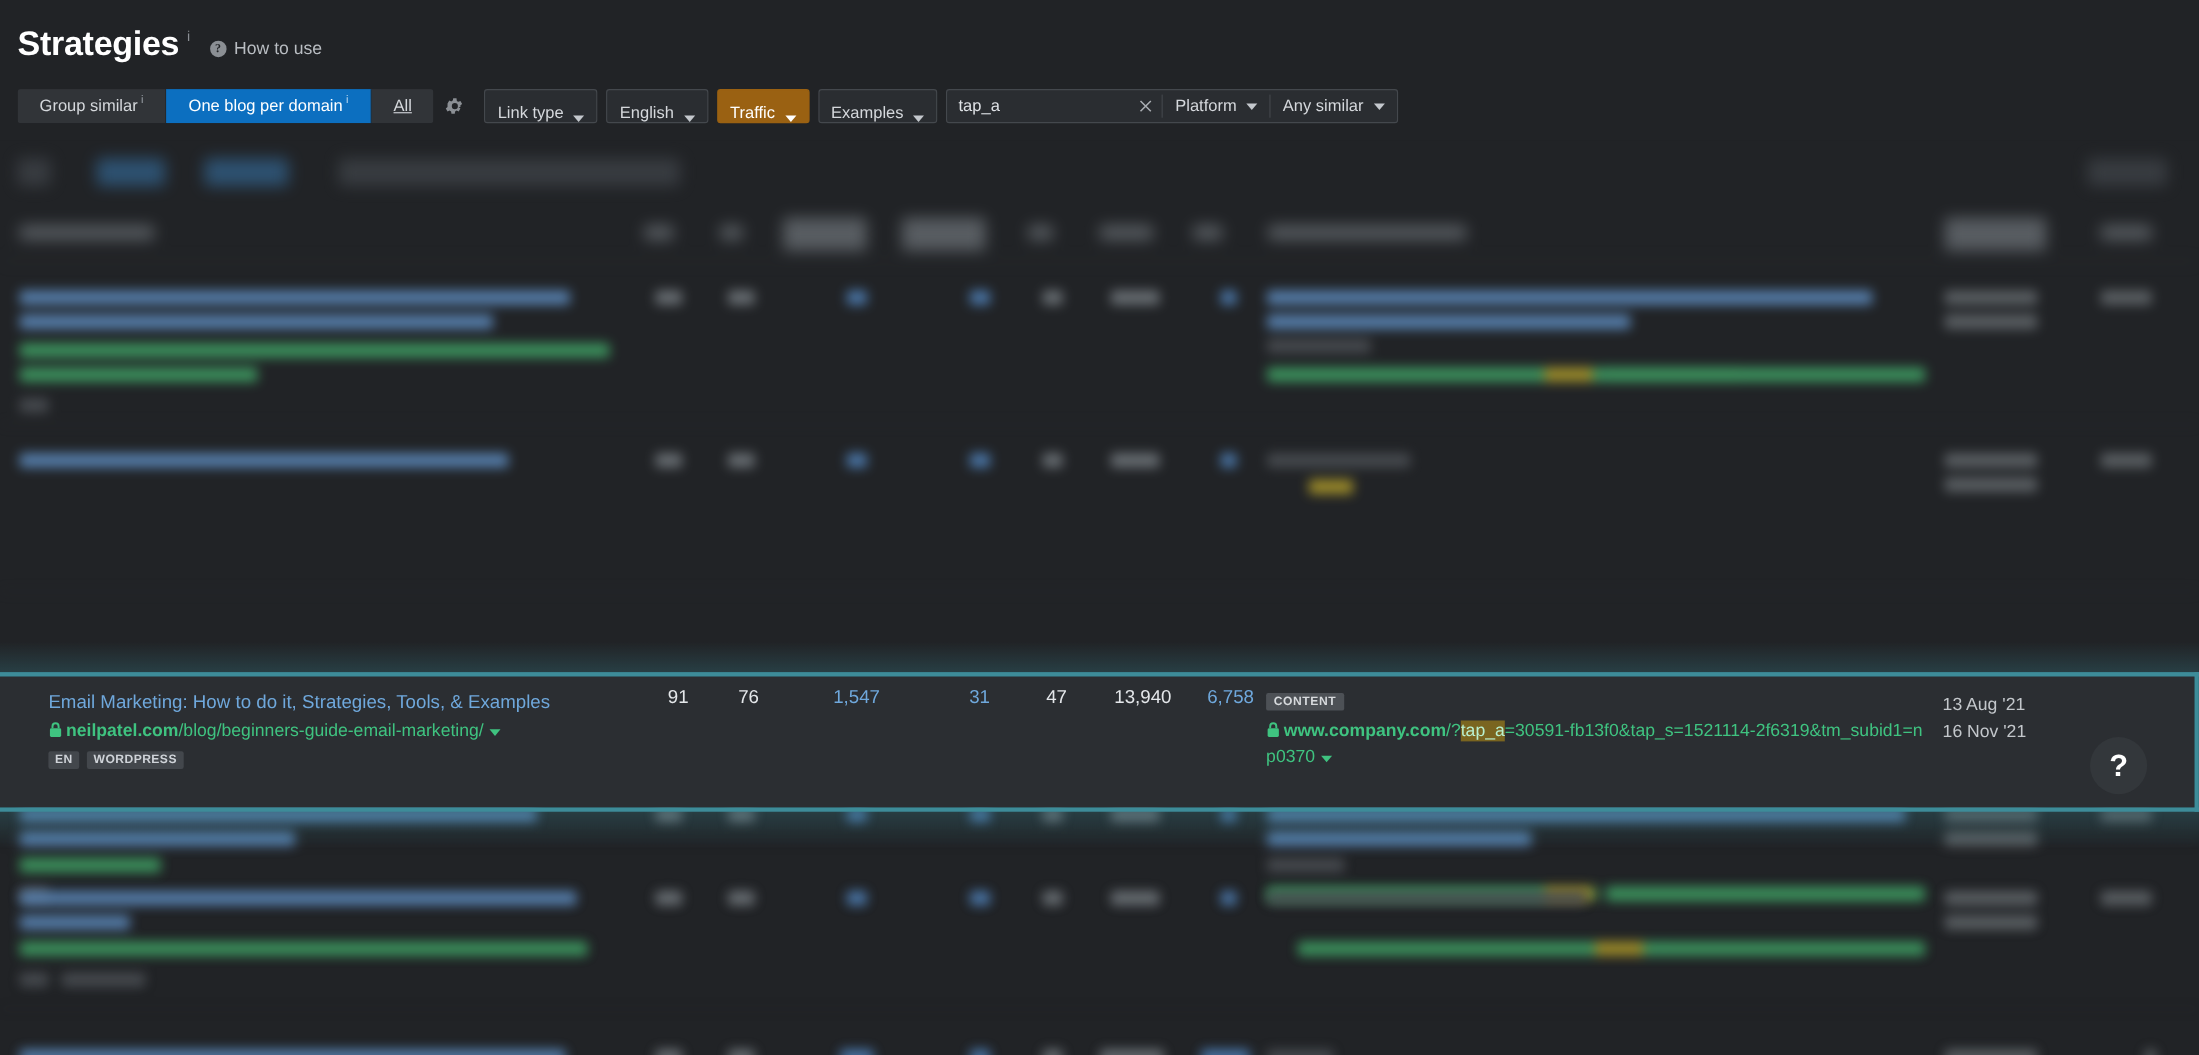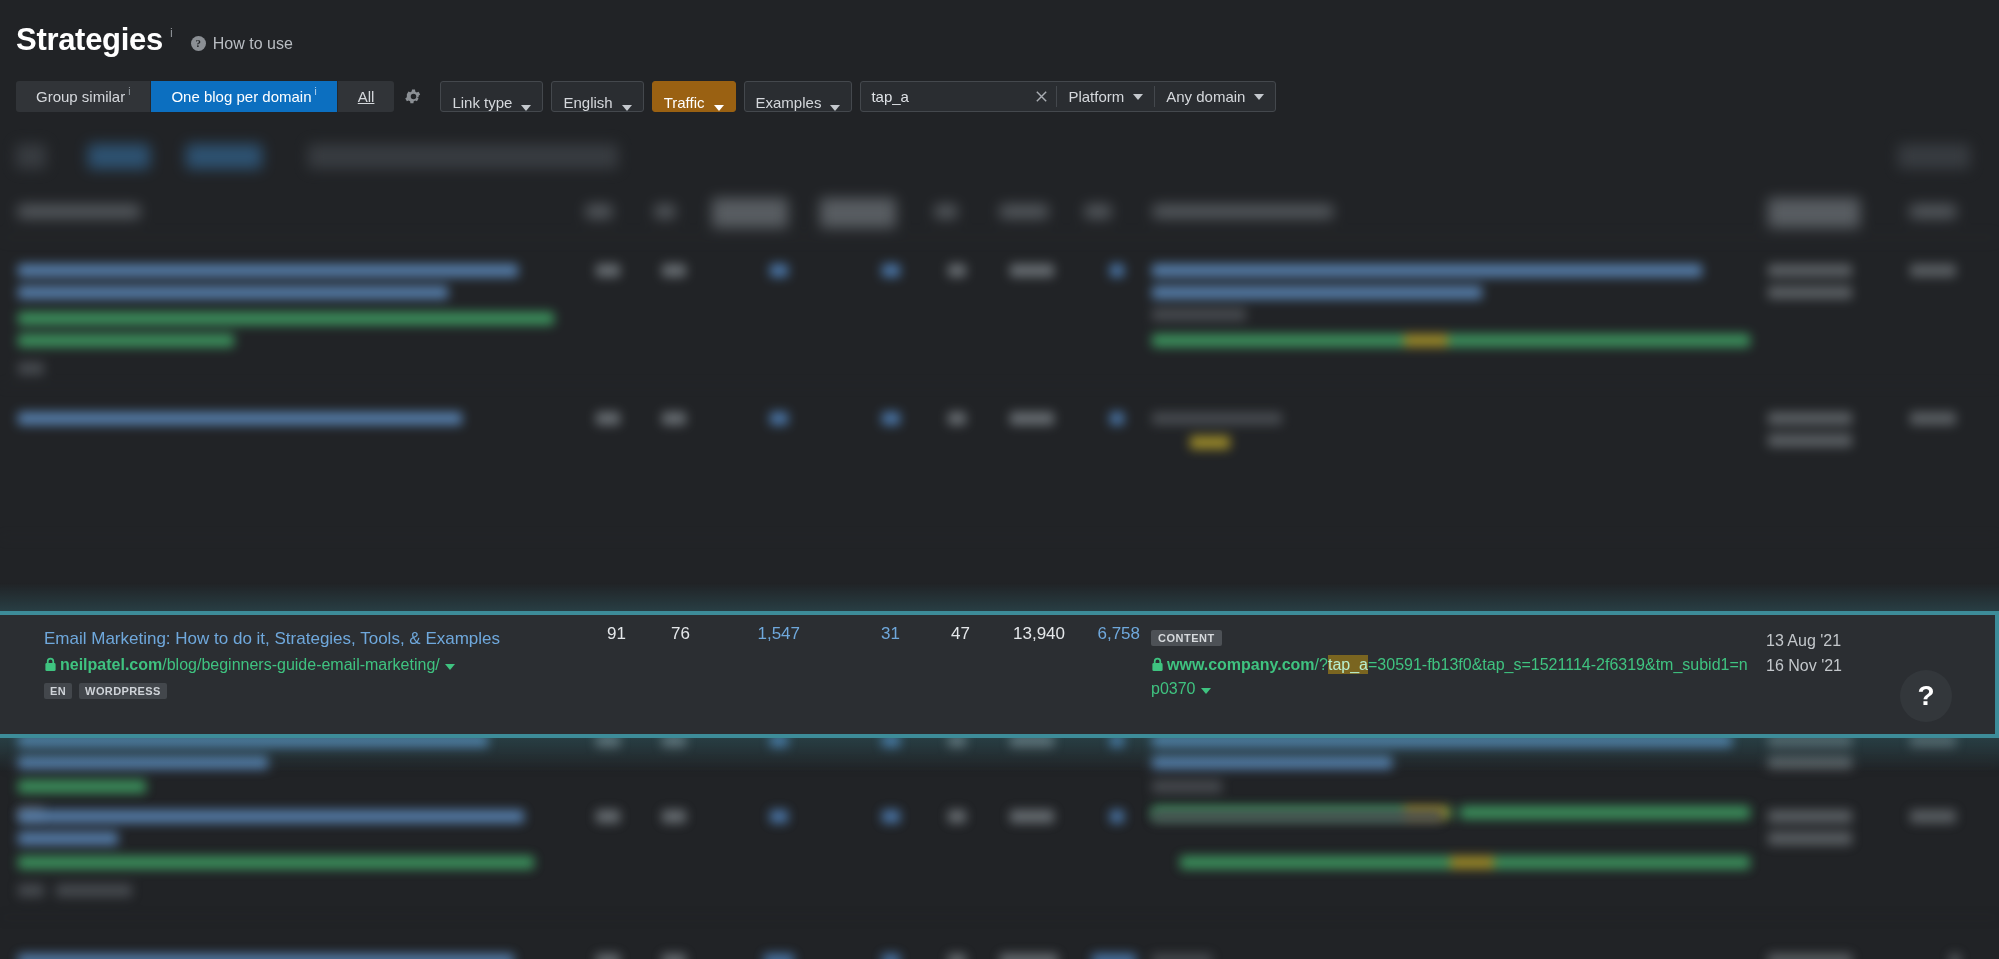--- a/index.html
+++ b/index.html
@@ -214,21 +214,21 @@
             <path stroke="#a9adb2" stroke-width="1.5" d="M3 3 L13 13 M13 3 L3 13"></path>
           </svg>
         </div>
         <div class="divider-v"></div>
         <div class="sub-btn">
           <span>Platform</span>
           <i class="caret"></i>
         </div>
         <div class="divider-v"></div>
         <div class="sub-btn">
-          <span>Any domain</span>
+          <span>Any similar</span>
           <i class="caret"></i>
         </div>
       </div>
 
     </div>
   </div>
 
   <div class="table-area">
 
     <div class="toolrow blur">

